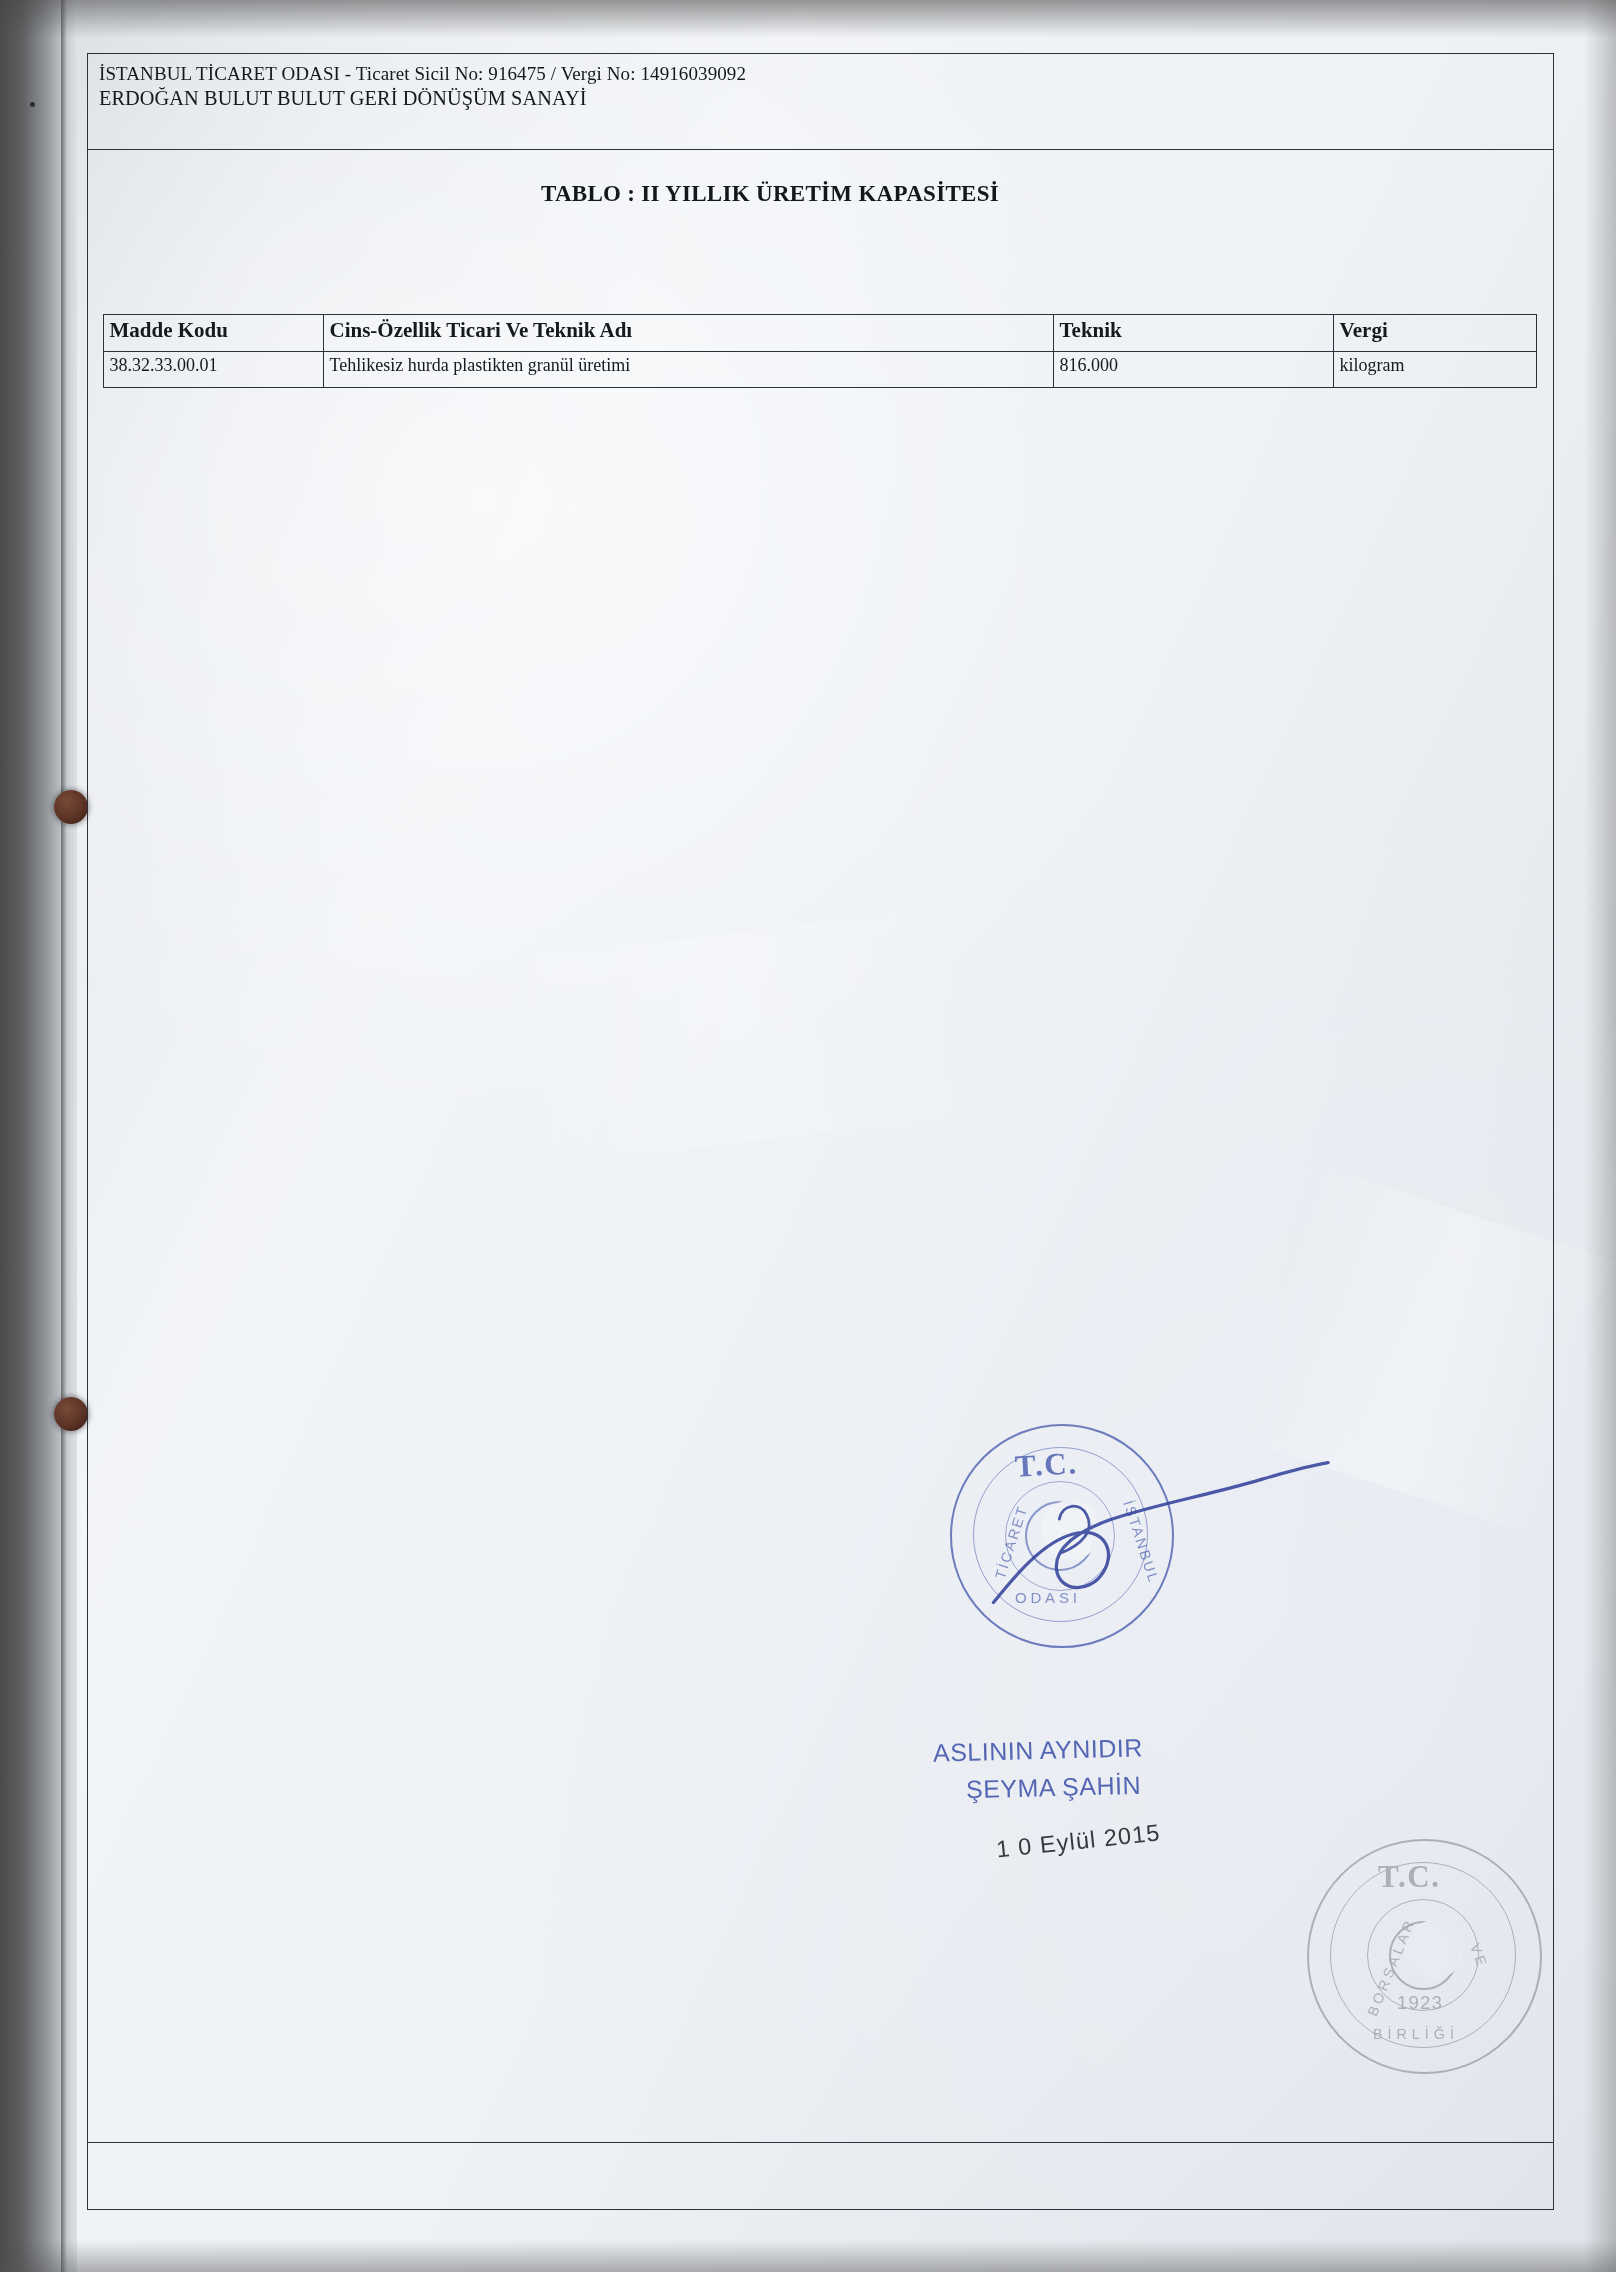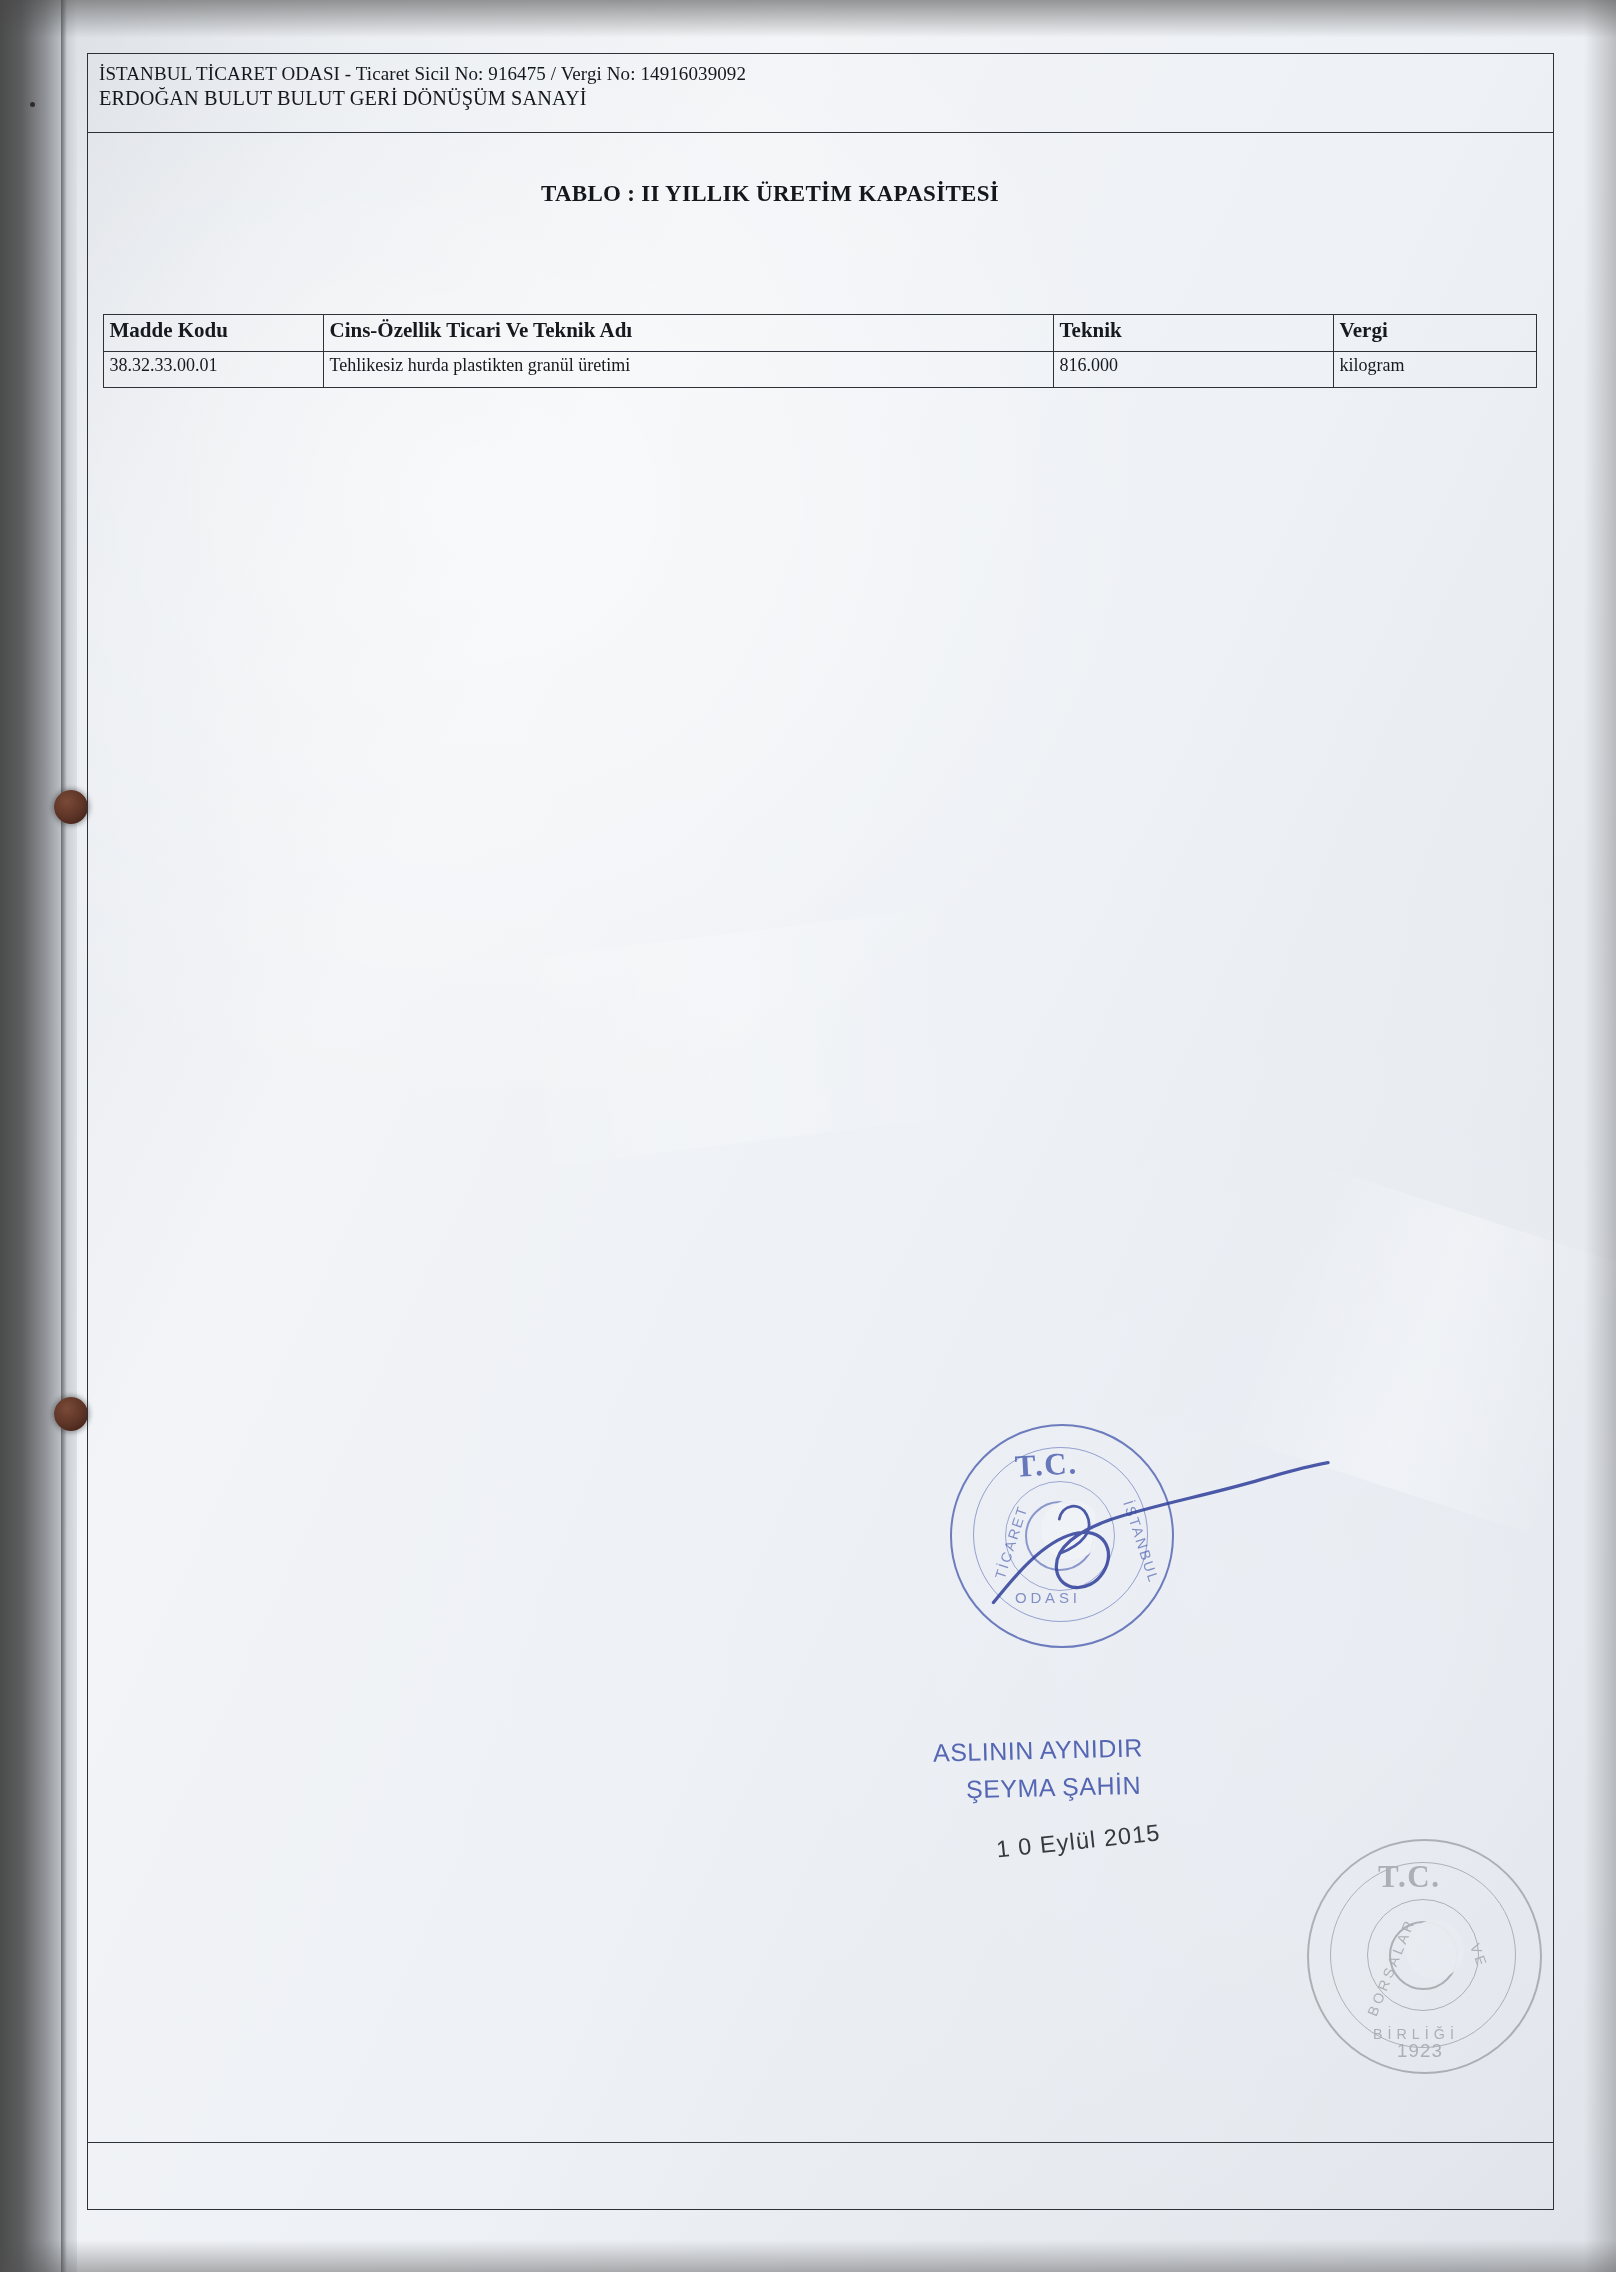--- a/index.html
+++ b/index.html
@@ -77,21 +77,21 @@
     width: 1467px;
     height: 2157px;
     border: 1.6px solid #2e3238;
     box-sizing: border-box;
   }
   .header-box {
     position: absolute;
     left: 87px;
     top: 53px;
     width: 1467px;
-    height: 80px;
+    height: 97px;
     border-bottom: 1.6px solid #2e3238;
     box-sizing: border-box;
   }
   .footer-rule {
     position: absolute;
     left: 87px;
     top: 2142px;
     width: 1467px;
     height: 0;
     border-top: 1.6px solid #2e3238;
@@ -322,21 +322,20 @@
     letter-spacing: 1.6px;
     font-family: "Liberation Serif", serif;
   }
   .gstamp-year {
     position: absolute;
     left: 96px; top: 159px;
     font-size: 18.7px;
     color: #5d6166;
     letter-spacing: 1.1px;
     font-family: "Liberation Sans", sans-serif;
-    margin-top: 48px;
   }
   .gstamp-arc-a {
     position: absolute; left: 38px; top: 126px;
     font-size: 14.3px; color: #5d6166; letter-spacing: 3.3px;
     transform: rotate(-68deg);
     font-family: "Liberation Sans", sans-serif;
   }
   .gstamp-arc-b {
     position: absolute; left: 165px; top: 115px;
     font-size: 14.3px; color: #5d6166; letter-spacing: 3.3px;

